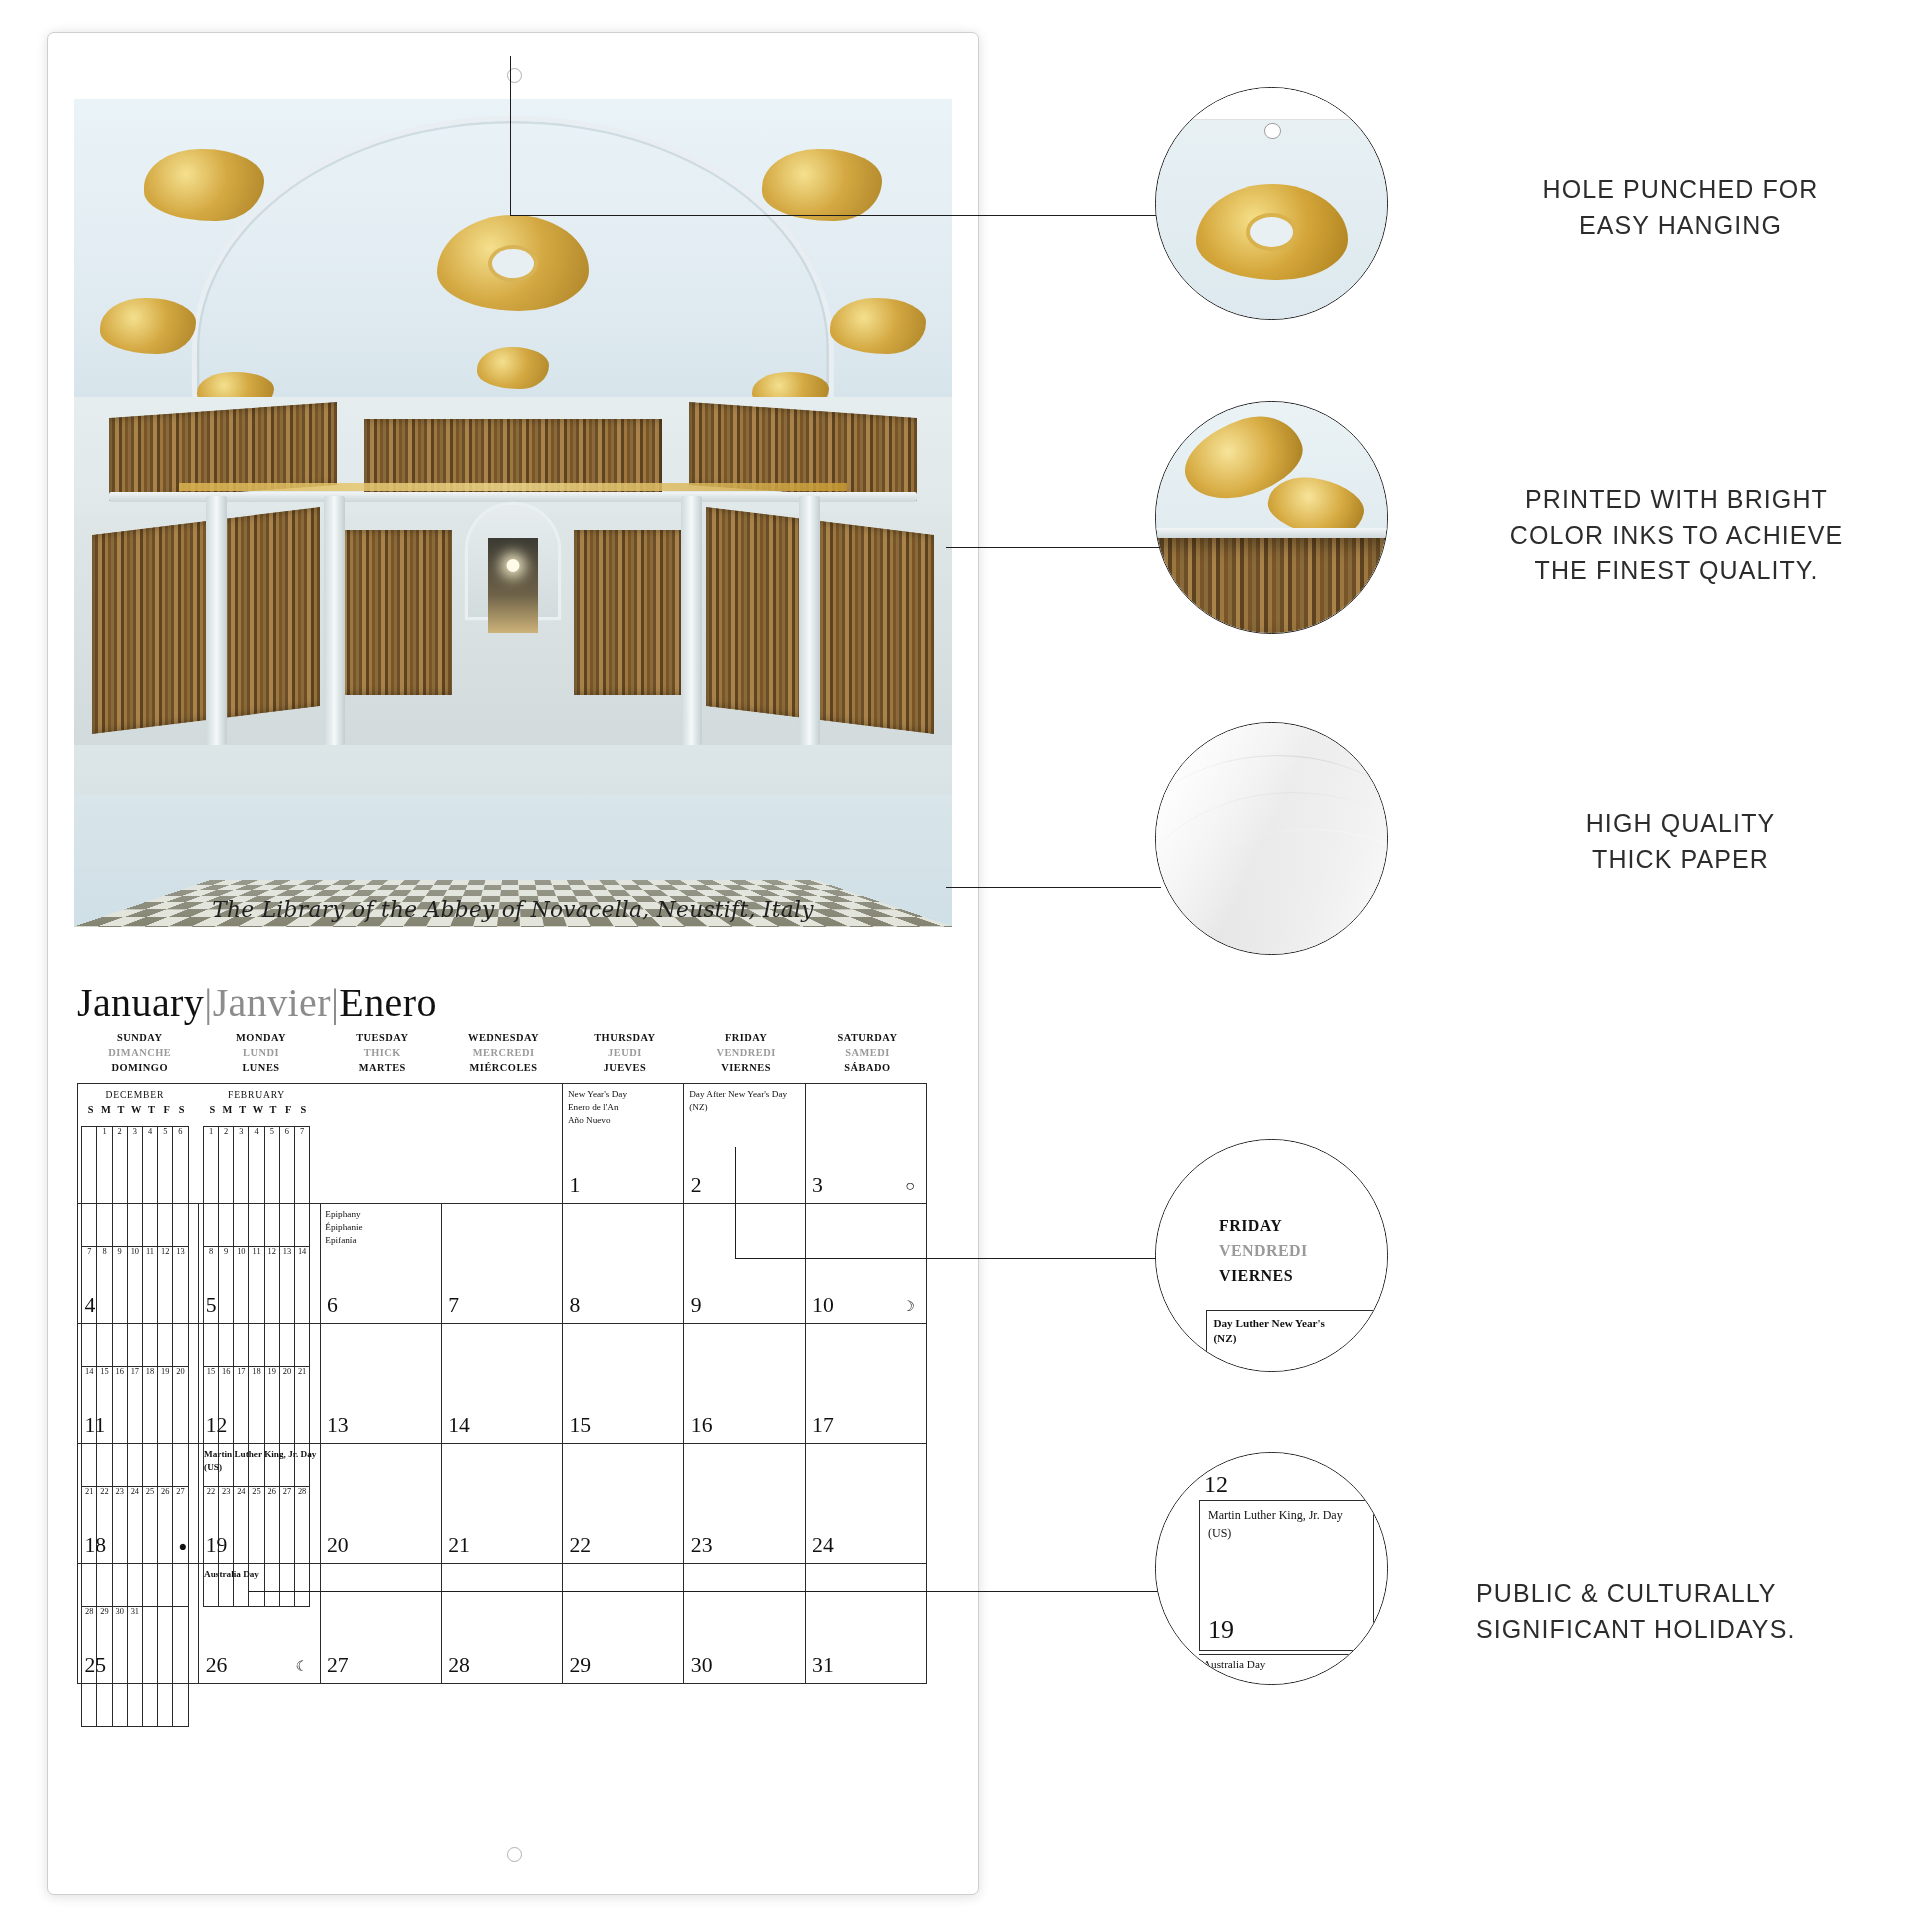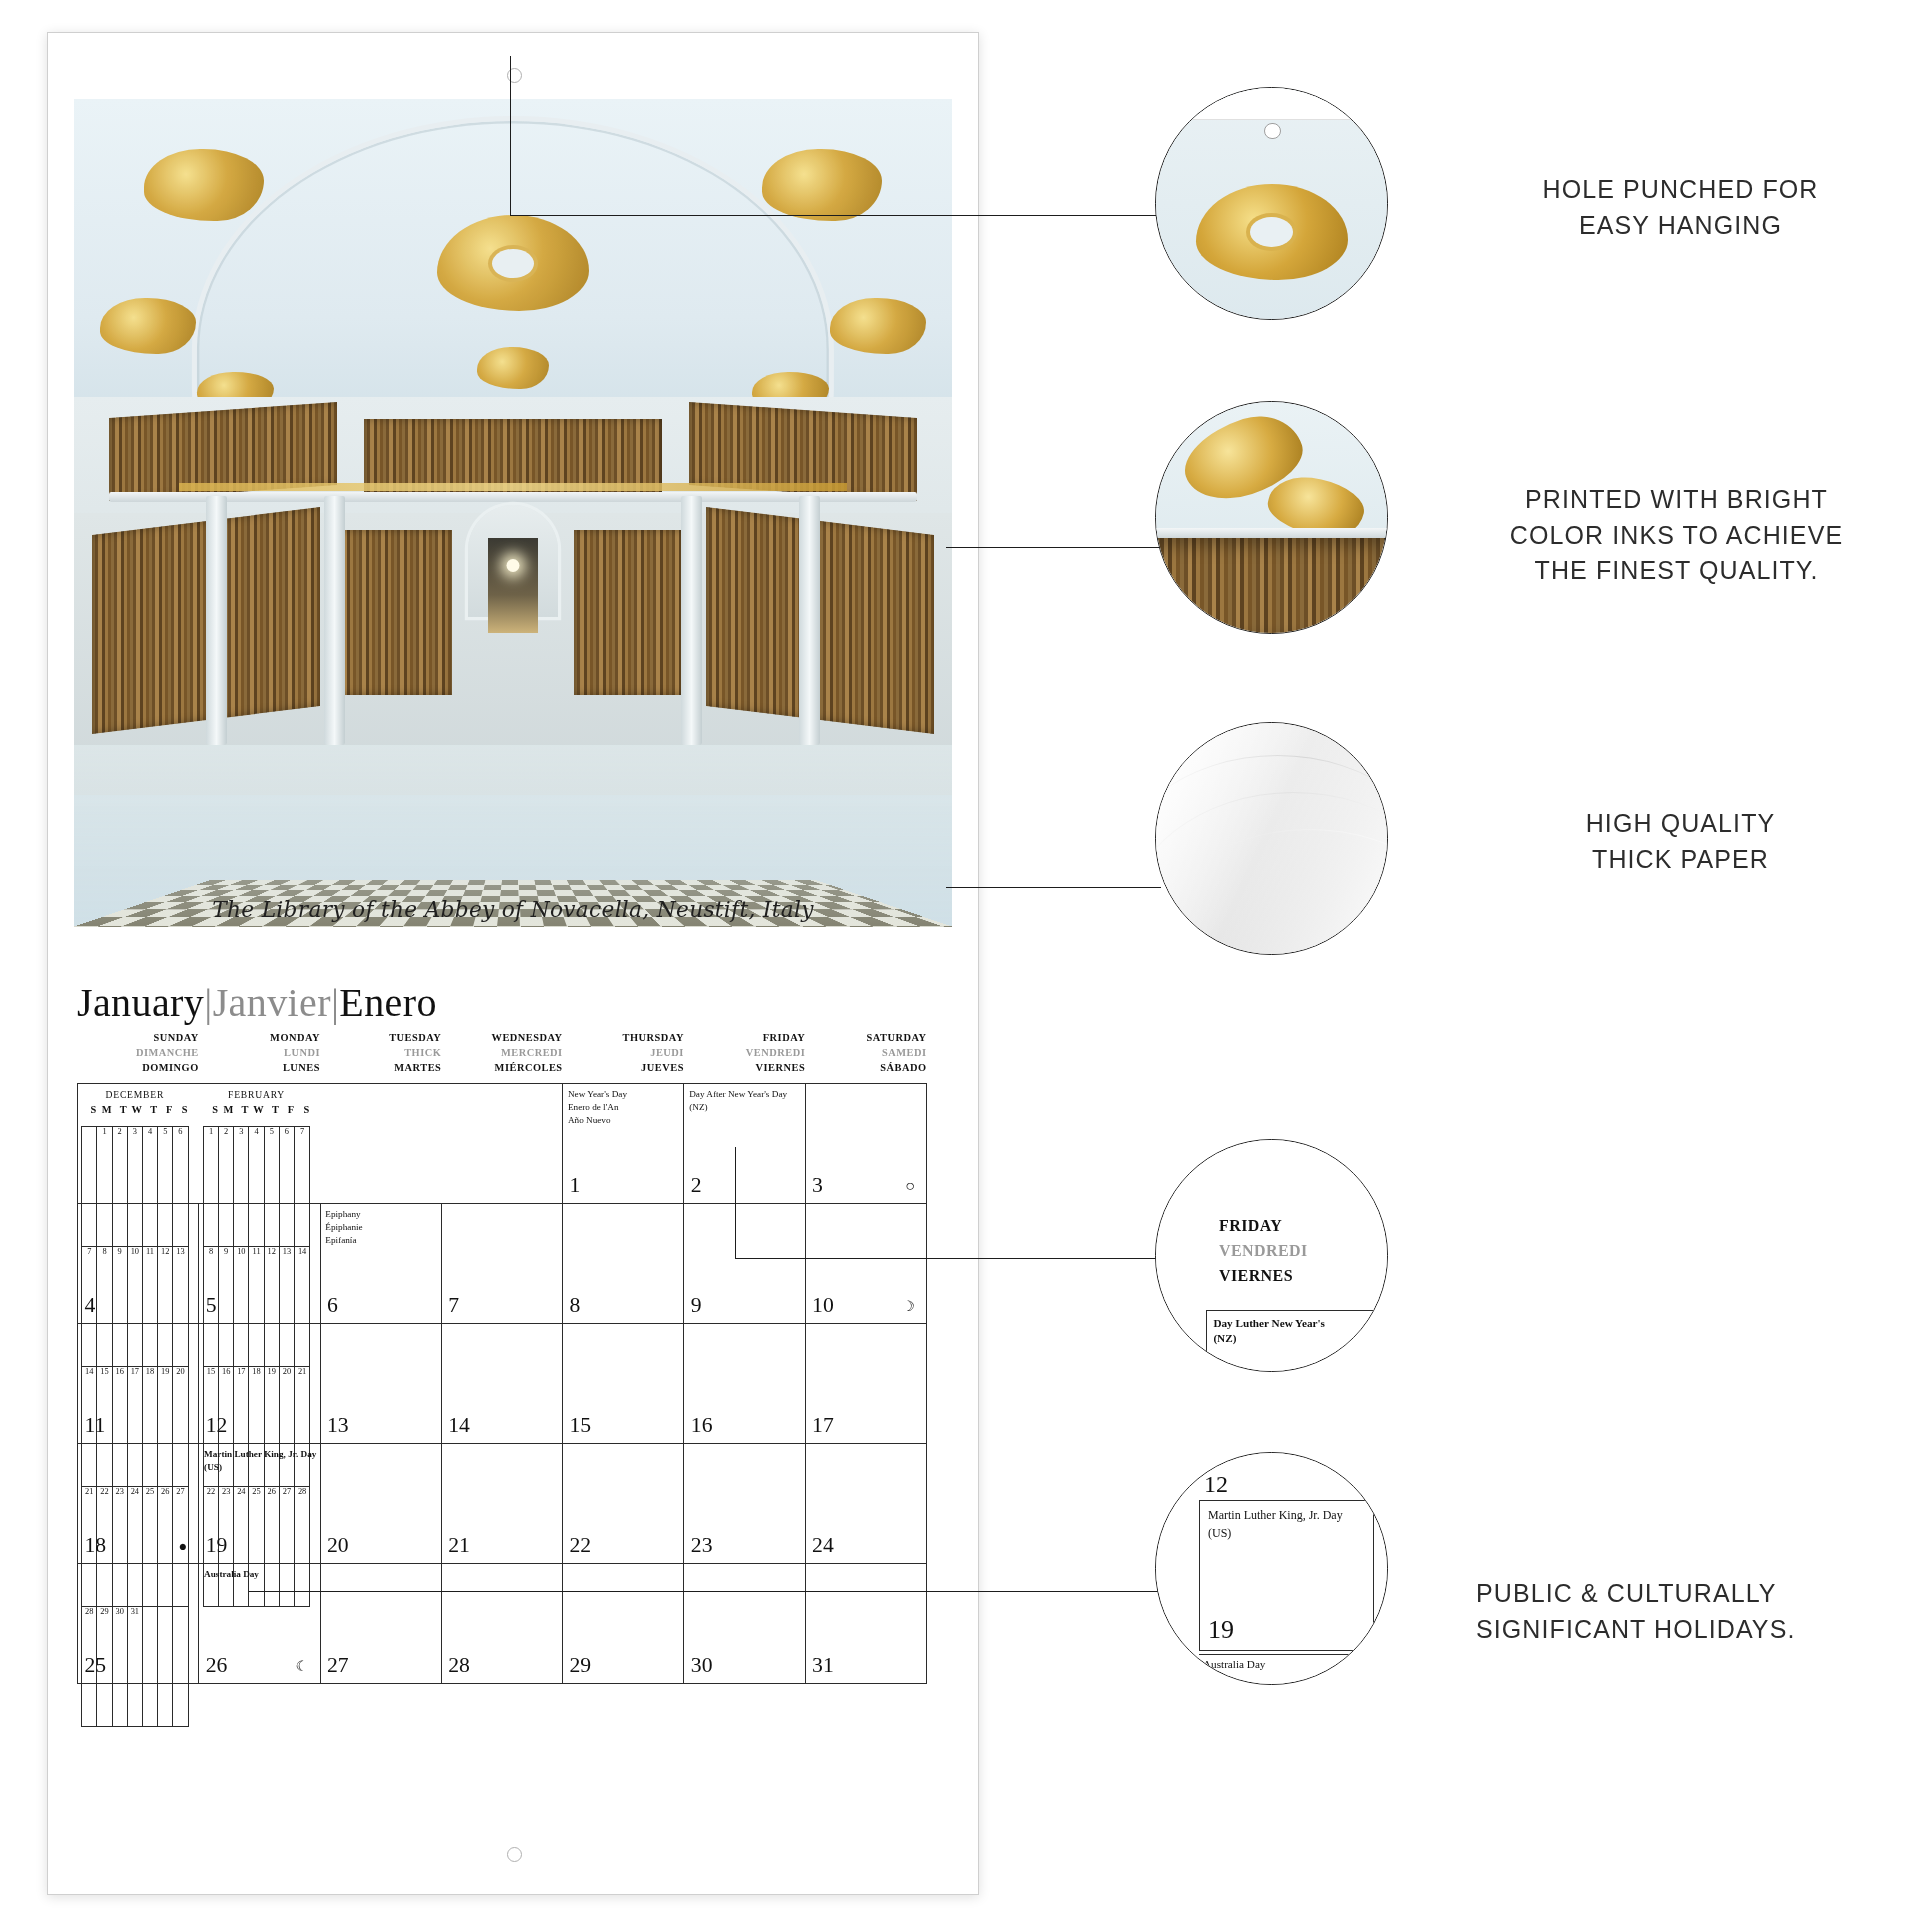--- a/index.html
+++ b/index.html
@@ -13,21 +13,21 @@
   .page { position:absolute; inset:0; }
 
   
   .calendar-sheet{
     position:absolute;
     left:47px; top:32px;
     width:930px; height:1861px;
     background:#ffffff;
     border:0.8px solid #cfcfcf;
     box-shadow:0 1.6px 11.2px rgba(0,0,0,0.13);
-    border-radius:0;
+    border-radius:7px;
   }
   .punch-hole{
     position:absolute; width:13px; height:13px;
     border-radius:50%;
     background:#ffffff;
     border:1.2px solid #b0b0b0;
     left:50%; margin-left:-6.4px;
   }
   .punch-top{ top:35px; }
   .punch-bottom{ bottom:32px; }
@@ -174,21 +174,21 @@
     font-size:40px;
     color:#111;
     letter-spacing:0.4px;
     margin-bottom:4px;
   }
   .month-title .fr{ color:#8c8c8c; }
   .month-title .sep{ color:#8c8c8c; }
 
   table.cal{ border-collapse:collapse; width:850px; table-layout:fixed; }
   table.cal th{
-    text-align:right;
+    text-align:center;
     vertical-align:top;
     padding:0 0 8px 3.2px;
     font-size:10.4px;
     line-height:1.45;
     font-family:"Liberation Serif", serif;
     font-weight:bold;
     color:#111;
     letter-spacing:0.5px;
   }
   th .fr{ color:#9a9a9a; font-weight:bold; }

